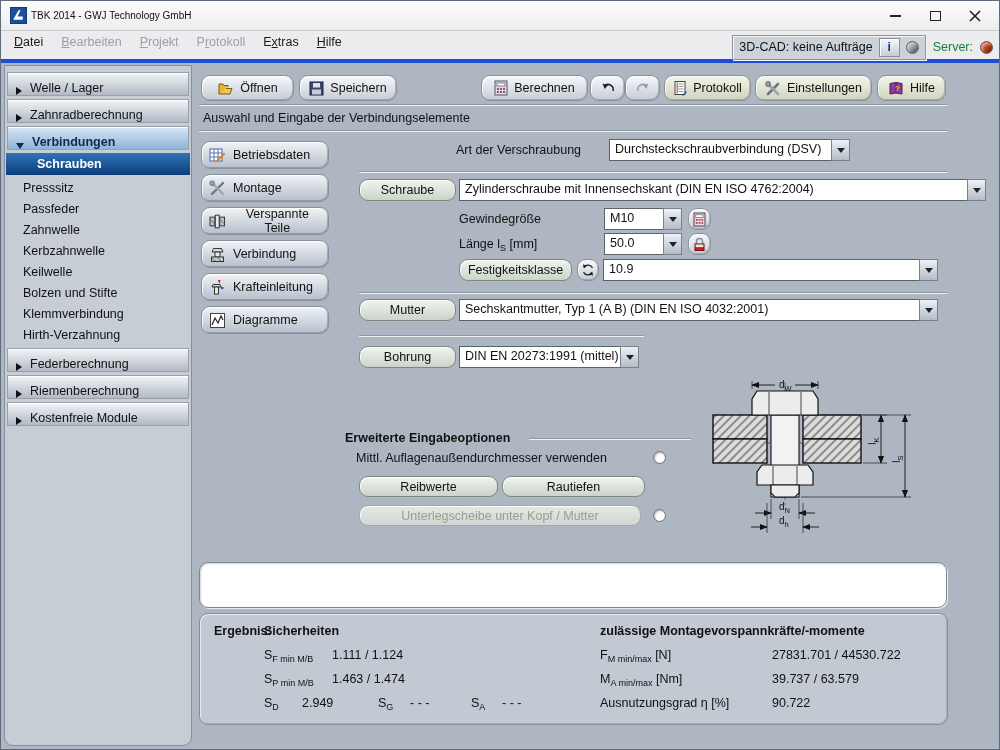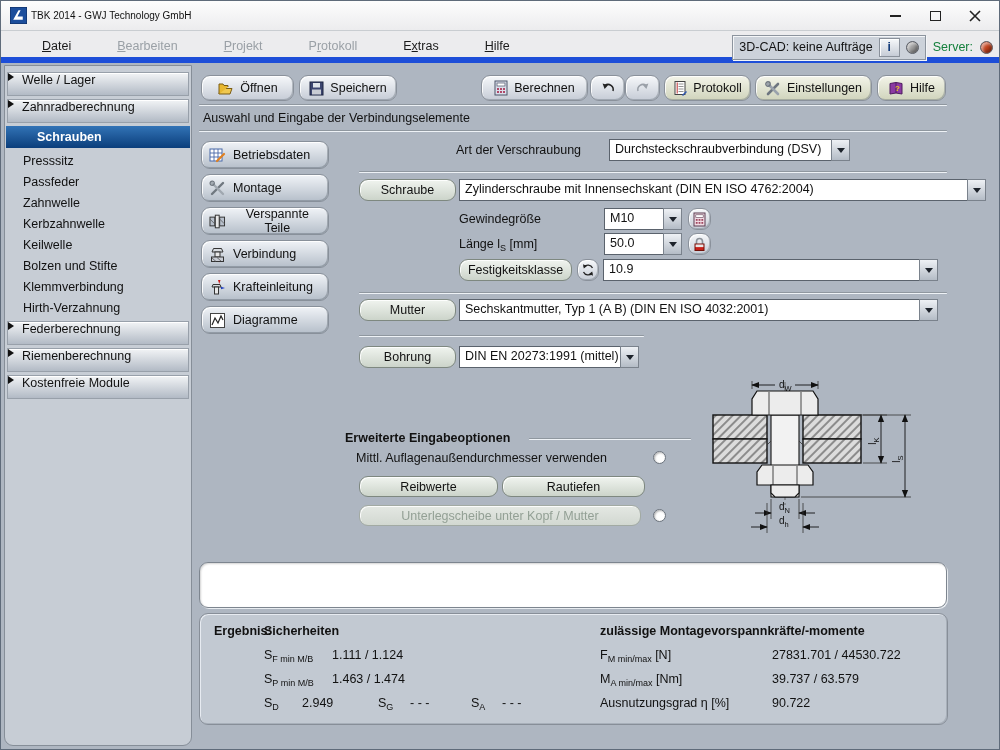--- a/index.html
+++ b/index.html
@@ -8,32 +8,32 @@
   .abs{position:absolute;border-radius:9px;}
   
   .titlebar{position:absolute;left:0;top:0;width:1000px;height:30px;background:linear-gradient(#fdfdfd,#ececee);border-bottom:1px solid #c9cdd1;display:flex;align-items:center;}
   .app-icon{width:17px;height:17px;margin-left:9px;}
   .title-text{font-size:10px;color:#111;margin-left:4px;}
   .win-controls{position:absolute;right:6px;top:0;height:30px;display:flex;}
   .win-btn{width:40px;height:30px;display:flex;align-items:center;justify-content:center;background:transparent;border:none;cursor:default;}
   .min-glyph{width:11px;height:2px;background:#222;}
   .max-glyph{width:11px;height:10px;border:1.5px solid #222;}
   
-  .menubar{position:absolute;left:0;top:30px;width:1000px;height:32px;background:#ececee;border-bottom:6px solid #1d4ed8;display:flex;align-items:flex-end;gap:28px;}
+  .menubar{position:absolute;left:0;top:30px;width:1000px;height:32px;background:#ececee;border-bottom:4px solid #1d4ed8;display:flex;align-items:flex-start;}
   .menu-item{font-size:12.5px;color:#1a1a1a;padding:4px 9px;}
   .menu-item.disabled{color:#9aa0a6;}
   .menu-right{position:absolute;right:8px;top:3px;height:26px;display:flex;align-items:center;gap:7px;}
   .cad-panel{display:flex;align-items:center;gap:6px;height:25px;padding:0 6px;background:#ccd2da;border:1px solid #8c949e;box-shadow:inset 1px 1px 0 #f4f6f8, 1px 1px 0 #f4f6f8;}
   .cad-text{font-size:12.5px;color:#111;}
   .info-btn{width:21px;height:19px;font-size:12px;font-weight:bold;color:#123a7a;background:linear-gradient(#f6f8fa,#c6ccd6);border:1px solid #8a919b;box-shadow:inset 1px 1px 0 rgba(255,255,255,.9);}
   .led{width:13px;height:13px;border-radius:50%;border:1px solid #5c6068;box-shadow:inset 2px 2px 3px rgba(255,255,255,.55), inset -2px -2px 3px rgba(0,0,0,.35);}
   .server-label{font-size:12.5px;color:#15803d;}
   
   .sidebar{position:absolute;left:3px;top:64px;width:188px;height:681px;background:#c7cdd5;border:1px solid #868e98;border-radius:0 0 9px 9px;padding-top:6px;}
-  .sb-h{height:24px;margin:0 2px 3px 2px;display:flex;align-items:flex-start;gap:8px;padding-left:0;font-size:12.5px;color:#111;background:linear-gradient(#f2f4f6,#b2bac5);border:1px solid #98a0aa;box-shadow:inset 0 1px 0 #fff;}
+  .sb-h{height:24px;margin:0 2px 3px 2px;display:flex;align-items:flex-end;gap:8px;padding-left:8px;font-size:12.5px;color:#111;background:linear-gradient(#f2f4f6,#b2bac5);border:1px solid #98a0aa;box-shadow:inset 0 1px 0 #fff;}
   .sb-h.expanded{background:linear-gradient(#d9e7f5,#8fb4d8);font-weight:bold;color:#0d2b4e;}
   .tri-r{width:0;height:0;border-left:6px solid #111;border-top:4px solid transparent;border-bottom:4px solid transparent;}
   .tri-d{width:0;height:0;border-top:6px solid #0d2b4e;border-left:4px solid transparent;border-right:4px solid transparent;}
   .sb-item{height:21px;display:flex;align-items:center;padding-left:18px;font-size:12.5px;color:#111;}
   .sb-item.selected{background:linear-gradient(#3273b6,#0b3e7b);color:#fff;font-weight:bold;margin:1px 1px 2px 1px;height:22px;padding-left:31px;}
   
   .raised{background:linear-gradient(#f6f8fa,#c6ccd6);border:1px solid #8a919b;box-shadow:inset 1px 1px 0 rgba(255,255,255,.85), inset -1px -1px 0 rgba(90,100,110,.35);}
   .tb-btn{display:flex;align-items:center;justify-content:center;gap:6px;font-size:12.5px;color:#111;height:26px;}
   .tb-btn.khaki{background:linear-gradient(#f3f4e9,#d0d4bc);}
   .navbtn{display:flex;align-items:center;gap:7px;padding-left:7px;font-size:12.5px;color:#111;height:28px;width:128px;background:linear-gradient(#f0f3f7,#b6bfca);border:1px solid #88909a;box-shadow:inset 1px 1px 0 rgba(255,255,255,.9), inset -1px -1px 0 rgba(90,100,110,.4);}
@@ -102,20 +102,24 @@
 
   <div class="sidebar">
     <div class="sb-h">
         <span class="tri-r"></span>
         <span>Welle / Lager</span>
       </div>
     <div class="sb-h">
         <span class="tri-r"></span>
         <span>Zahnradberechnung</span>
       </div>
+    <div class="sb-h expanded">
+        <span class="tri-d"></span>
+        <span>Verbindungen</span>
+      </div>
     <div class="sb-item selected">Schrauben</div>
     <div class="sb-item">Presssitz</div>
     <div class="sb-item">Passfeder</div>
     <div class="sb-item">Zahnwelle</div>
     <div class="sb-item">Kerbzahnwelle</div>
     <div class="sb-item">Keilwelle</div>
     <div class="sb-item">Bolzen und Stifte</div>
     <div class="sb-item">Klemmverbindung</div>
     <div class="sb-item">Hirth-Verzahnung</div>
     <div class="sb-h" style="margin-top:3px">

